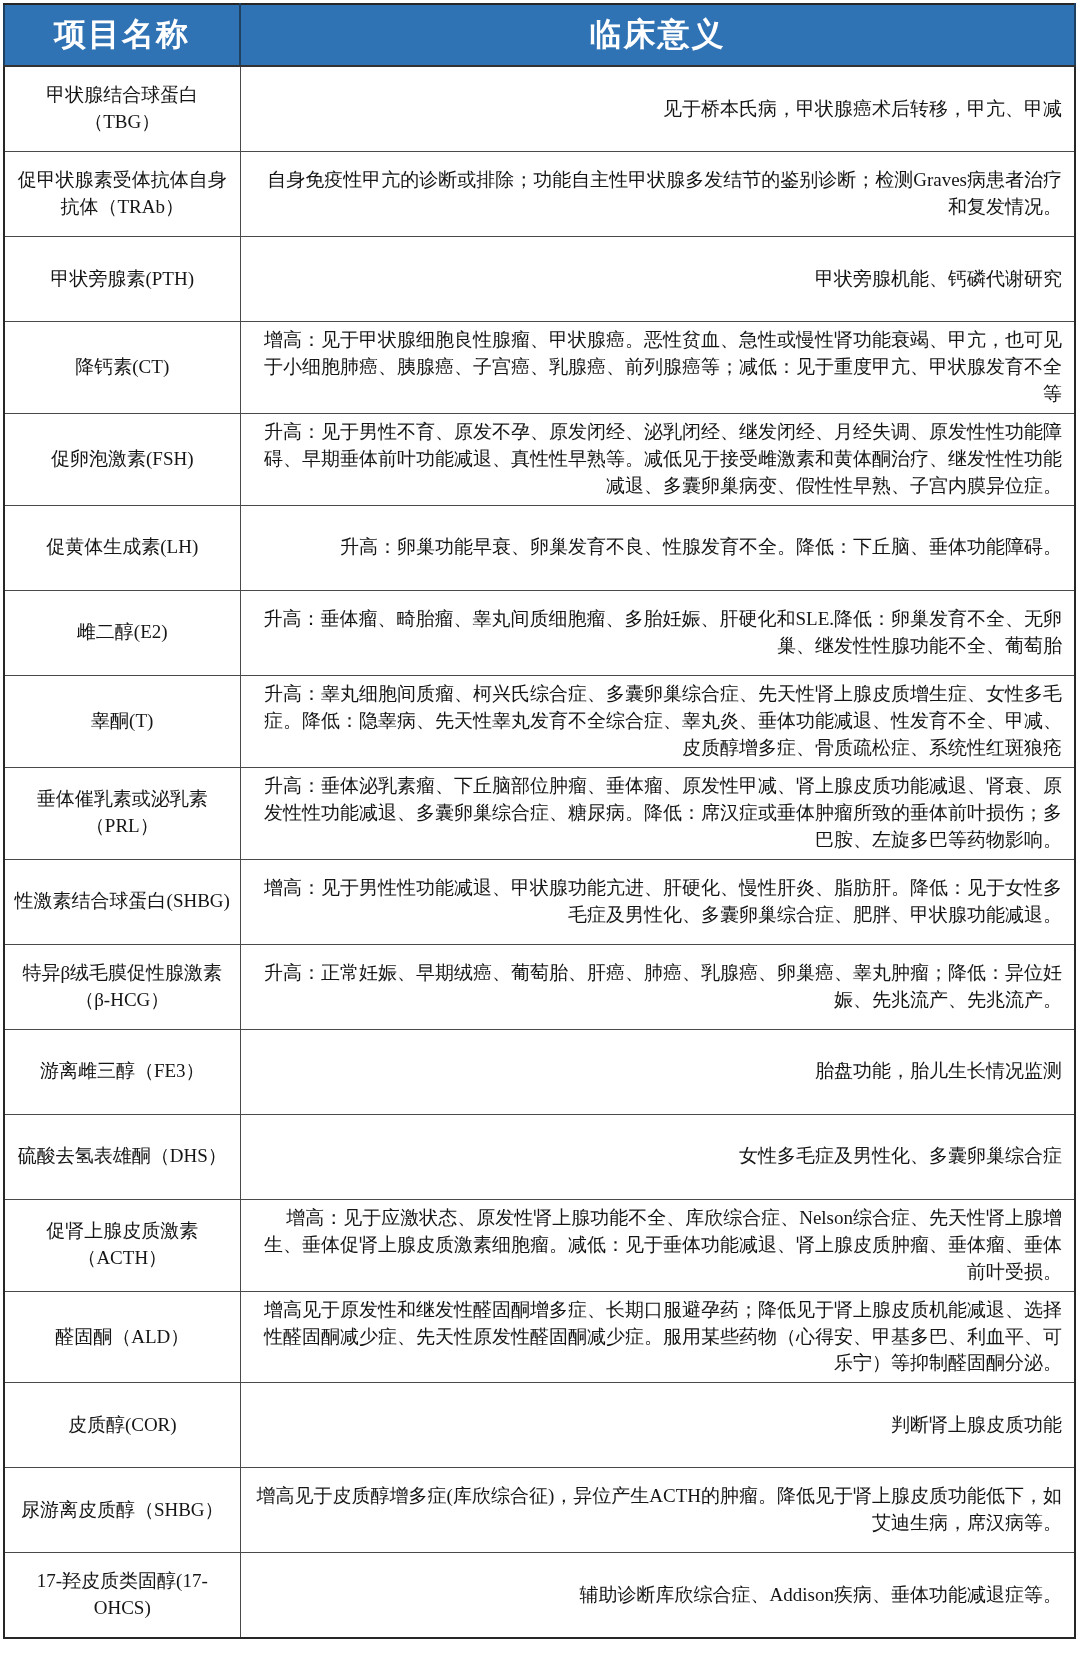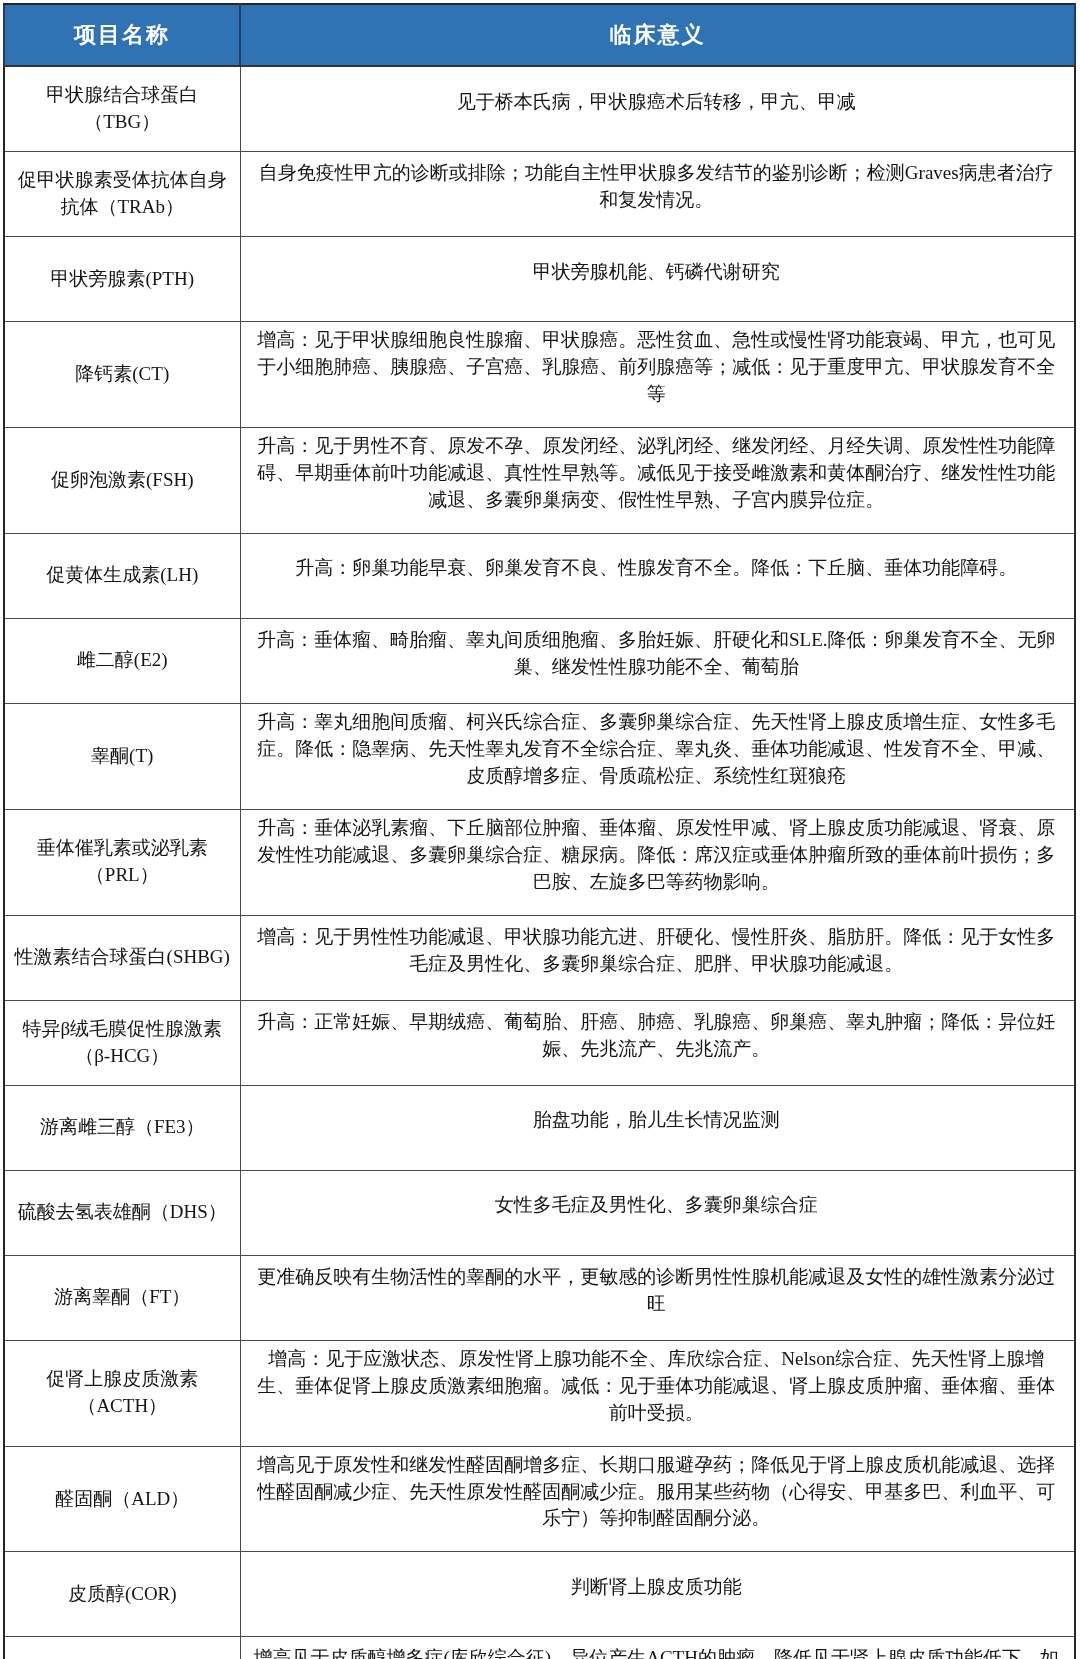--- a/index.html
+++ b/index.html
@@ -16,21 +16,21 @@
   table.lab-table{
     width:1073px;
     border-collapse:collapse;
     table-layout:fixed;
     border:2px solid var(--outer-border);
     background:var(--row-bg);
   }
   thead th{
     background:var(--header-bg);
     color:var(--header-text);
-    font-size:22px;
+    font-size:32px;
     font-weight:bold;
     letter-spacing:2px;
     height:58px;
     border:2px solid #1E3F5F;
     border-top-color:var(--outer-border);
     border-bottom-color:#333333;
     text-align:center;
     vertical-align:middle;
   }
   tbody td{
@@ -40,22 +40,22 @@
     line-height:1.42;
     vertical-align:middle;
     height:56px; 
     background:var(--row-bg);
   }
   td.name-cell{
     text-align:center;
     padding:14px 5px;
   }
   td.sig-cell{
-    text-align:center;
-    padding:5px 12px 19px 10px;
+    text-align:right;
+    padding:5px 12px 5px 10px;
   }
 </style>
 </head>
 <body>
 
 <div class="page">
   <table class="lab-table">
     <colgroup>
       <col style="width:236px">
       <col>
@@ -128,24 +128,20 @@
     <td class="name-cell">游离雌三醇（FE3）</td>
     <td class="sig-cell">胎盘功能，胎儿生长情况监测</td>
   </tr>
 
   <tr>
     <td class="name-cell">硫酸去氢表雄酮（DHS）</td>
     <td class="sig-cell">女性多毛症及男性化、多囊卵巢综合症</td>
   </tr>
 
 
-  <tr>
-    <td class="name-cell">游离睾酮（FT）</td>
-    <td class="sig-cell">更准确反映有生物活性的睾酮的水平，更敏感的诊断男性性腺机能减退及女性的雄性激素分泌过旺</td>
-  </tr>
 
   <tr>
     <td class="name-cell">促肾上腺皮质激素（ACTH）</td>
     <td class="sig-cell">增高：见于应激状态、原发性肾上腺功能不全、库欣综合症、Nelson综合症、先天性肾上腺增生、垂体促肾上腺皮质激素细胞瘤。减低：见于垂体功能减退、肾上腺皮质肿瘤、垂体瘤、垂体前叶受损。</td>
   </tr>
 
   <tr>
     <td class="name-cell">醛固酮（ALD）</td>
     <td class="sig-cell">增高见于原发性和继发性醛固酮增多症、长期口服避孕药；降低见于肾上腺皮质机能减退、选择性醛固酮减少症、先天性原发性醛固酮减少症。服用某些药物（心得安、甲基多巴、利血平、可乐宁）等抑制醛固酮分泌。</td>
   </tr>

